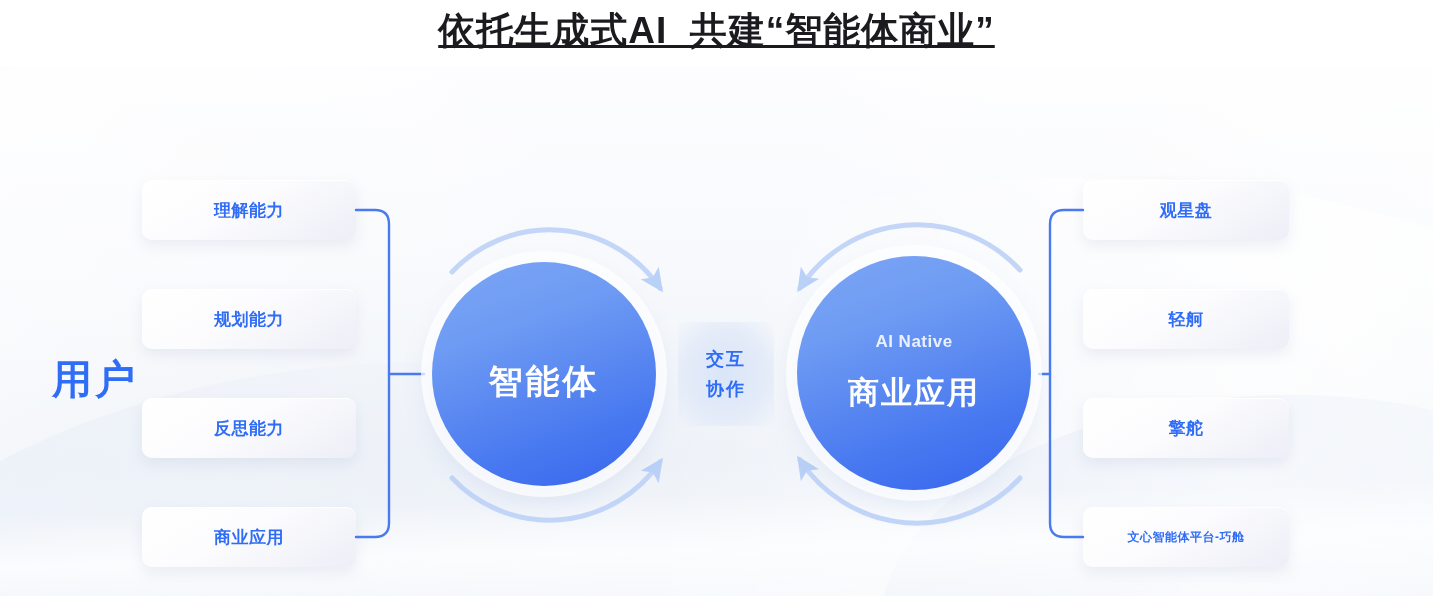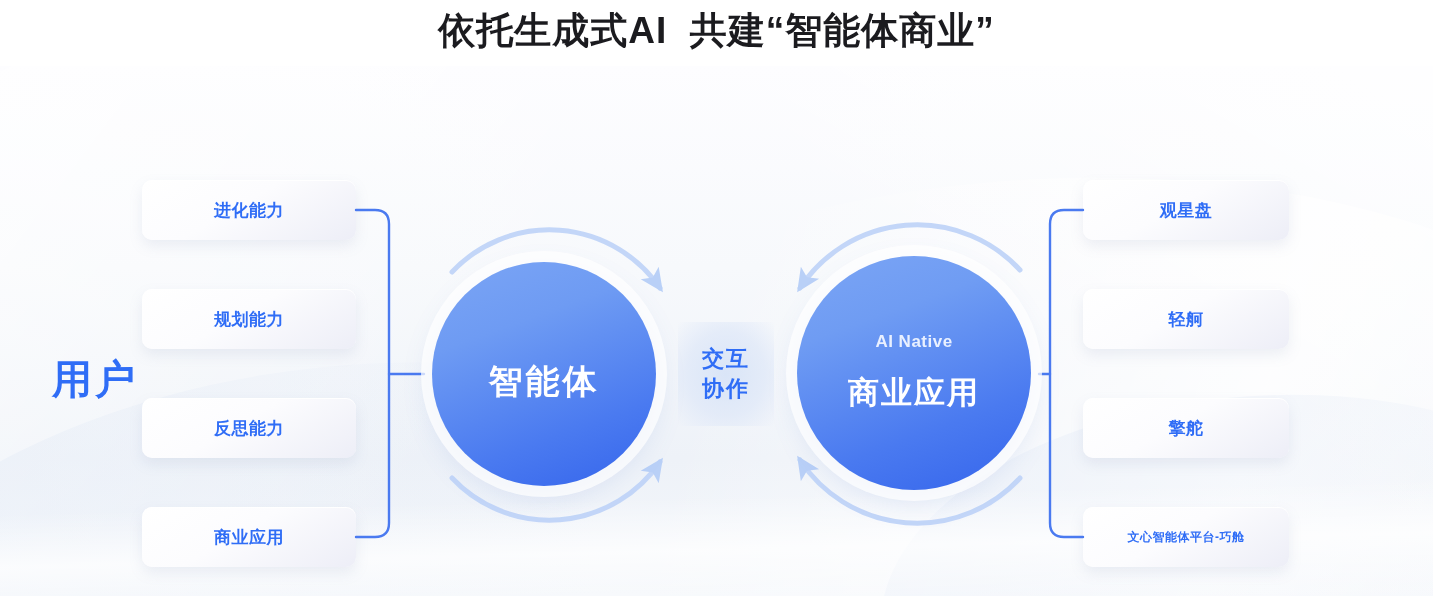--- a/index.html
+++ b/index.html
@@ -54,20 +54,21 @@
     transform:skewY(-1.4deg);
   }
 
   
   .title{
     position:absolute; left:0; top:8px; width:1433px;
     text-align:center;
     font-size:37px; font-weight:bold; color:#1b1b1f;
     letter-spacing:1px; line-height:46px;
     white-space:pre;
+    text-decoration:underline;
   }
 
   
   .side-label{
     position:absolute;
     font-size:40px; font-weight:bold; color:#2f6df6;
     letter-spacing:3px;
     margin-left:8px;
   }
   #label-user  { left:44px;  top:352px; }
@@ -117,21 +118,21 @@
     font-size:31px; font-weight:bold; letter-spacing:2px;
   }
 
   
   #interaction{
     position:absolute; left:678px; top:322px;
     width:96px; height:104px;
     display:flex; flex-direction:column;
     align-items:center; justify-content:center;
     background:radial-gradient(ellipse at center, rgba(216,228,247,.95) 0%, rgba(223,232,248,.75) 58%, rgba(238,243,251,0) 100%);
-    color:#2f6df6; font-size:22px; font-weight:bold;
+    color:#2f6df6; font-size:18px; font-weight:bold;
     line-height:30px; letter-spacing:2px;
   }
 
   
   #arcs{ position:absolute; left:0; top:0; width:1433px; height:596px; pointer-events:none; }
 </style>
 </head>
 <body>
 
 <div id="stage">
@@ -142,21 +143,21 @@
     <div class="swoosh sw3"></div>
     <div class="swoosh sw4"></div>
     <div class="swoosh sw5"></div>
     <div class="band"></div>
   </div>
 
   <div class="title">依托生成式AI  共建“智能体商业”</div>
 
   <div class="side-label" id="label-user">用户</div>
 
-  <div class="card" style="left:142px; top:180px;">进化能力</div>
+  <div class="card" style="left:142px; top:180px;">理解能力</div>
   <div class="card" style="left:142px; top:289px;">规划能力</div>
   <div class="card" style="left:142px; top:398px;">反思能力</div>
   <div class="card" style="left:142px; top:507px;">商业应用</div>
 
   <div class="card right" style="left:1083px; top:180px;">观星盘</div>
   <div class="card right" style="left:1083px; top:289px;">轻舸</div>
   <div class="card right" style="left:1083px; top:398px;">擎舵</div>
   <div class="card right wide-text" style="left:1083px; top:507px;">文心智能体平台-巧舱</div>
 
   <svg id="arcs" viewBox="0 0 1433 596">

